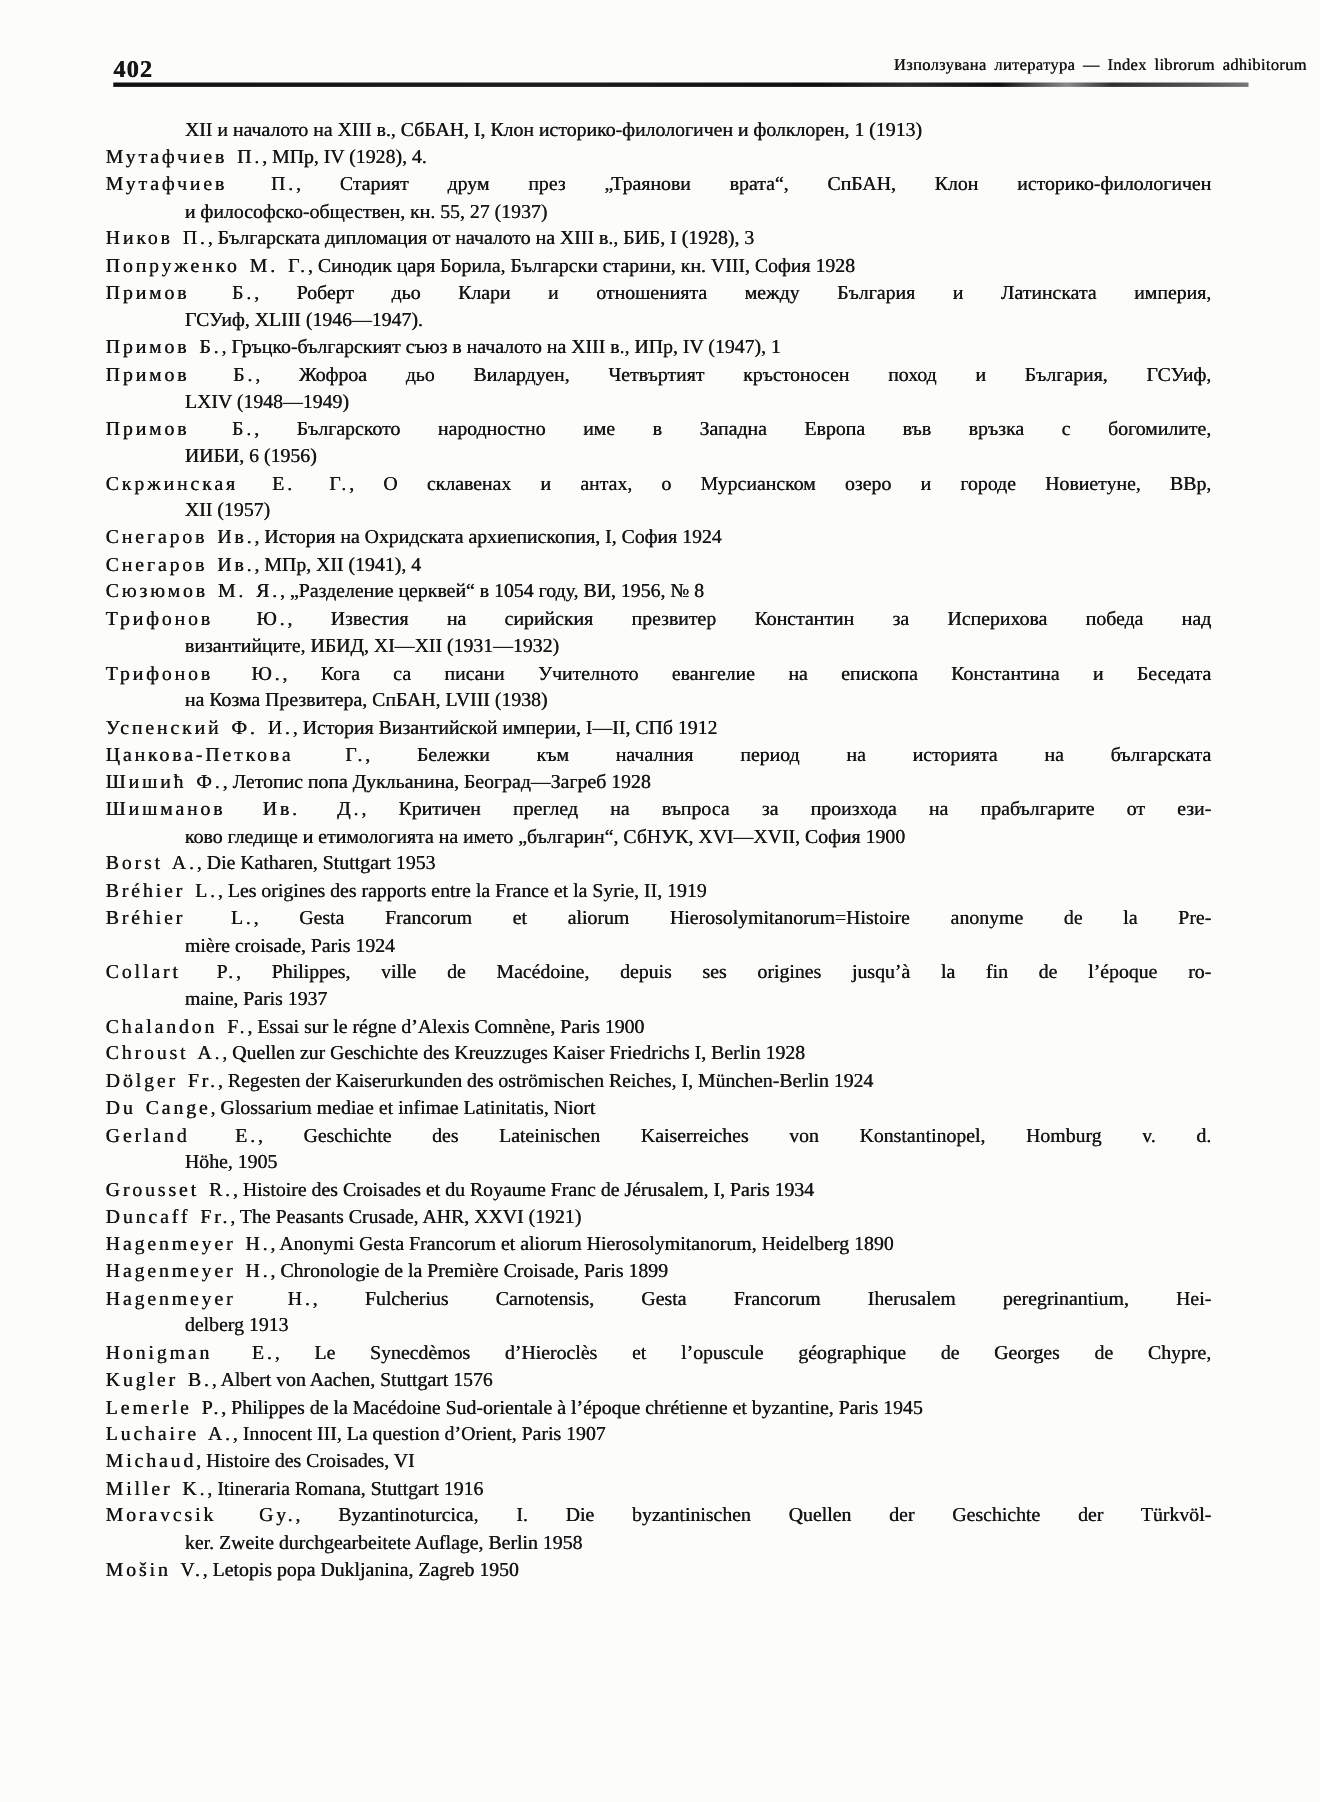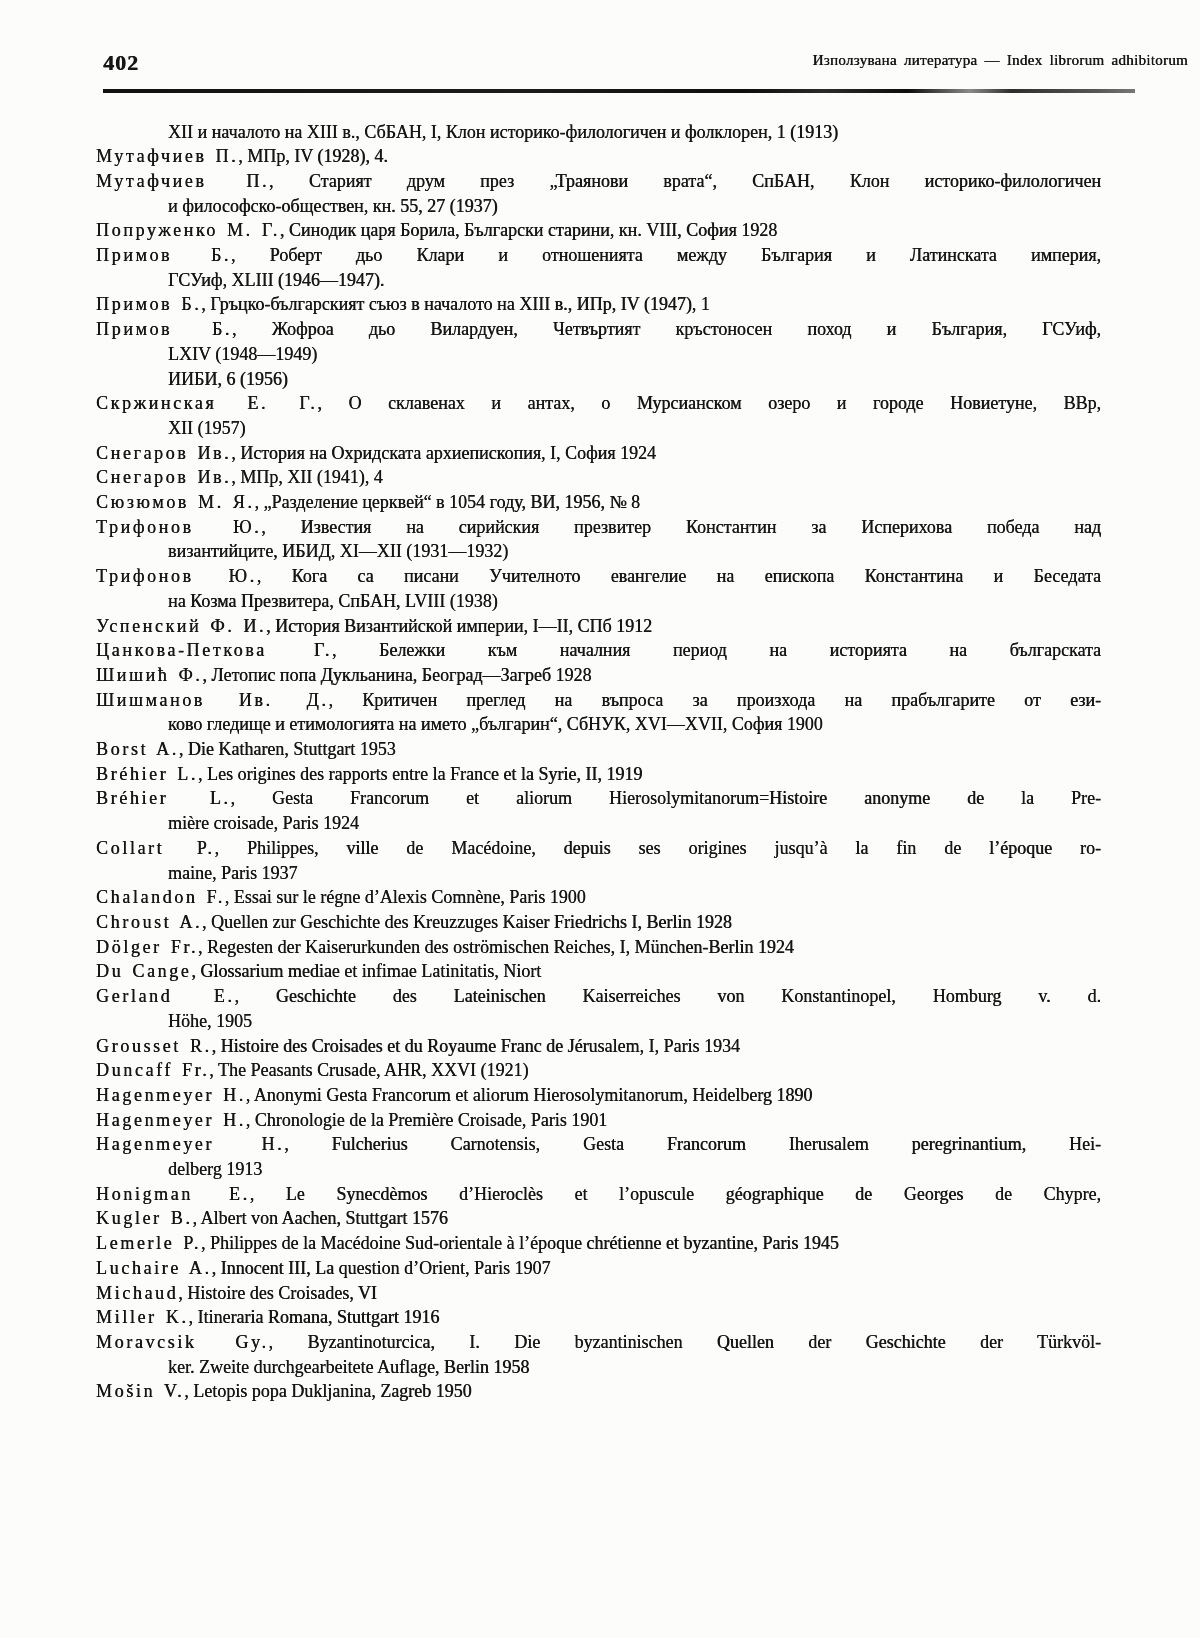--- a/index.html
+++ b/index.html
@@ -11,21 +11,21 @@
     font-family: "Liberation Serif", "DejaVu Serif", serif;
     overflow: hidden;
   }
   .page {
     position: relative;
     width: 1200px;
     height: 1638px;
   }
   .header {
     position: relative;
-    padding-top: 52px;
+    padding-top: 38px;
     height: 30px;
   }
   .page-num {
     position: absolute;
     left: 103px;
     top: 50px;
     font-size: 22px;
     font-weight: bold;
     letter-spacing: 1px;
     text-shadow: 0.4px 0 0 #161616;
@@ -77,34 +77,38 @@
         <div class="line cont">XII и началото на XIII в., СбБАН, I, Клон историко-филологичен и фолклорен, 1 (1913)</div>
       </div>
       <div class="entry">
         <div class="line"><span class="author">Мутафчиев П.</span><span>, МПр, IV (1928), 4.</span></div>
       </div>
       <div class="entry">
         <div class="line full"><span class="author">Мутафчиев П.</span><span>, Старият друм през „Траянови врата“, СпБАН, Клон историко-филологичен</span></div>
         <div class="line cont">и философско-обществен, кн. 55, 27 (1937)</div>
       </div>
       <div class="entry">
+        <div class="line"><span class="author">Ников П.</span><span>, Българската дипломация от началото на XIII в., БИБ, I (1928), 3</span></div>
+      </div>
+      <div class="entry">
         <div class="line"><span class="author">Попруженко М. Г.</span><span>, Синодик царя Борила, Български старини, кн. VIII, София 1928</span></div>
       </div>
       <div class="entry">
         <div class="line full"><span class="author">Примов Б.</span><span>, Роберт дьо Клари и отношенията между България и Латинската империя,</span></div>
         <div class="line cont">ГСУиф, XLIII (1946—1947).</div>
       </div>
       <div class="entry">
         <div class="line"><span class="author">Примов Б.</span><span>, Гръцко-българският съюз в началото на XIII в., ИПр, IV (1947), 1</span></div>
       </div>
       <div class="entry">
         <div class="line full"><span class="author">Примов Б.</span><span>, Жофроа дьо Вилардуен, Четвъртият кръстоносен поход и България, ГСУиф,</span></div>
         <div class="line cont">LXIV (1948—1949)</div>
       </div>
       <div class="entry">
+        <div class="line full"><span class="author">Примов Б.</span><span>, Българското народностно име в Западна Европа във връзка с богомилите,</span></div>
         <div class="line cont">ИИБИ, 6 (1956)</div>
       </div>
       <div class="entry">
         <div class="line full"><span class="author">Скржинская Е. Г.</span><span>, О склавенах и антах, о Мурсианском озеро и городе Новиетуне, ВВр,</span></div>
         <div class="line cont">XII (1957)</div>
       </div>
       <div class="entry">
         <div class="line"><span class="author">Снегаров Ив.</span><span>, История на Охридската архиепископия, I, София 1924</span></div>
       </div>
       <div class="entry">
@@ -167,21 +171,21 @@
       <div class="entry">
         <div class="line"><span class="author">Grousset R.</span><span>, Histoire des Croisades et du Royaume Franc de Jérusalem, I, Paris 1934</span></div>
       </div>
       <div class="entry">
         <div class="line"><span class="author">Duncaff Fr.</span><span>, The Peasants Crusade, AHR, XXVI (1921)</span></div>
       </div>
       <div class="entry">
         <div class="line"><span class="author">Hagenmeyer H.</span><span>, Anonymi Gesta Francorum et aliorum Hierosolymitanorum, Heidelberg 1890</span></div>
       </div>
       <div class="entry">
-        <div class="line"><span class="author">Hagenmeyer H.</span><span>, Chronologie de la Première Croisade, Paris 1901</span></div>
+        <div class="line"><span class="author">Hagenmeyer H.</span><span>, Chronologie de la Première Croisade, Paris 1899</span></div>
       </div>
       <div class="entry">
         <div class="line full"><span class="author">Hagenmeyer H.</span><span>, Fulcherius Carnotensis, Gesta Francorum Iherusalem peregrinantium, Hei-</span></div>
         <div class="line cont">delberg 1913</div>
       </div>
       <div class="entry">
         <div class="line full"><span class="author">Honigman E.</span><span>, Le Synecdèmos d’Hieroclès et l’opuscule géographique de Georges de Chypre,</span></div>
       </div>
       <div class="entry">
         <div class="line"><span class="author">Kugler B.</span><span>, Albert von Aachen, Stuttgart 1576</span></div>

